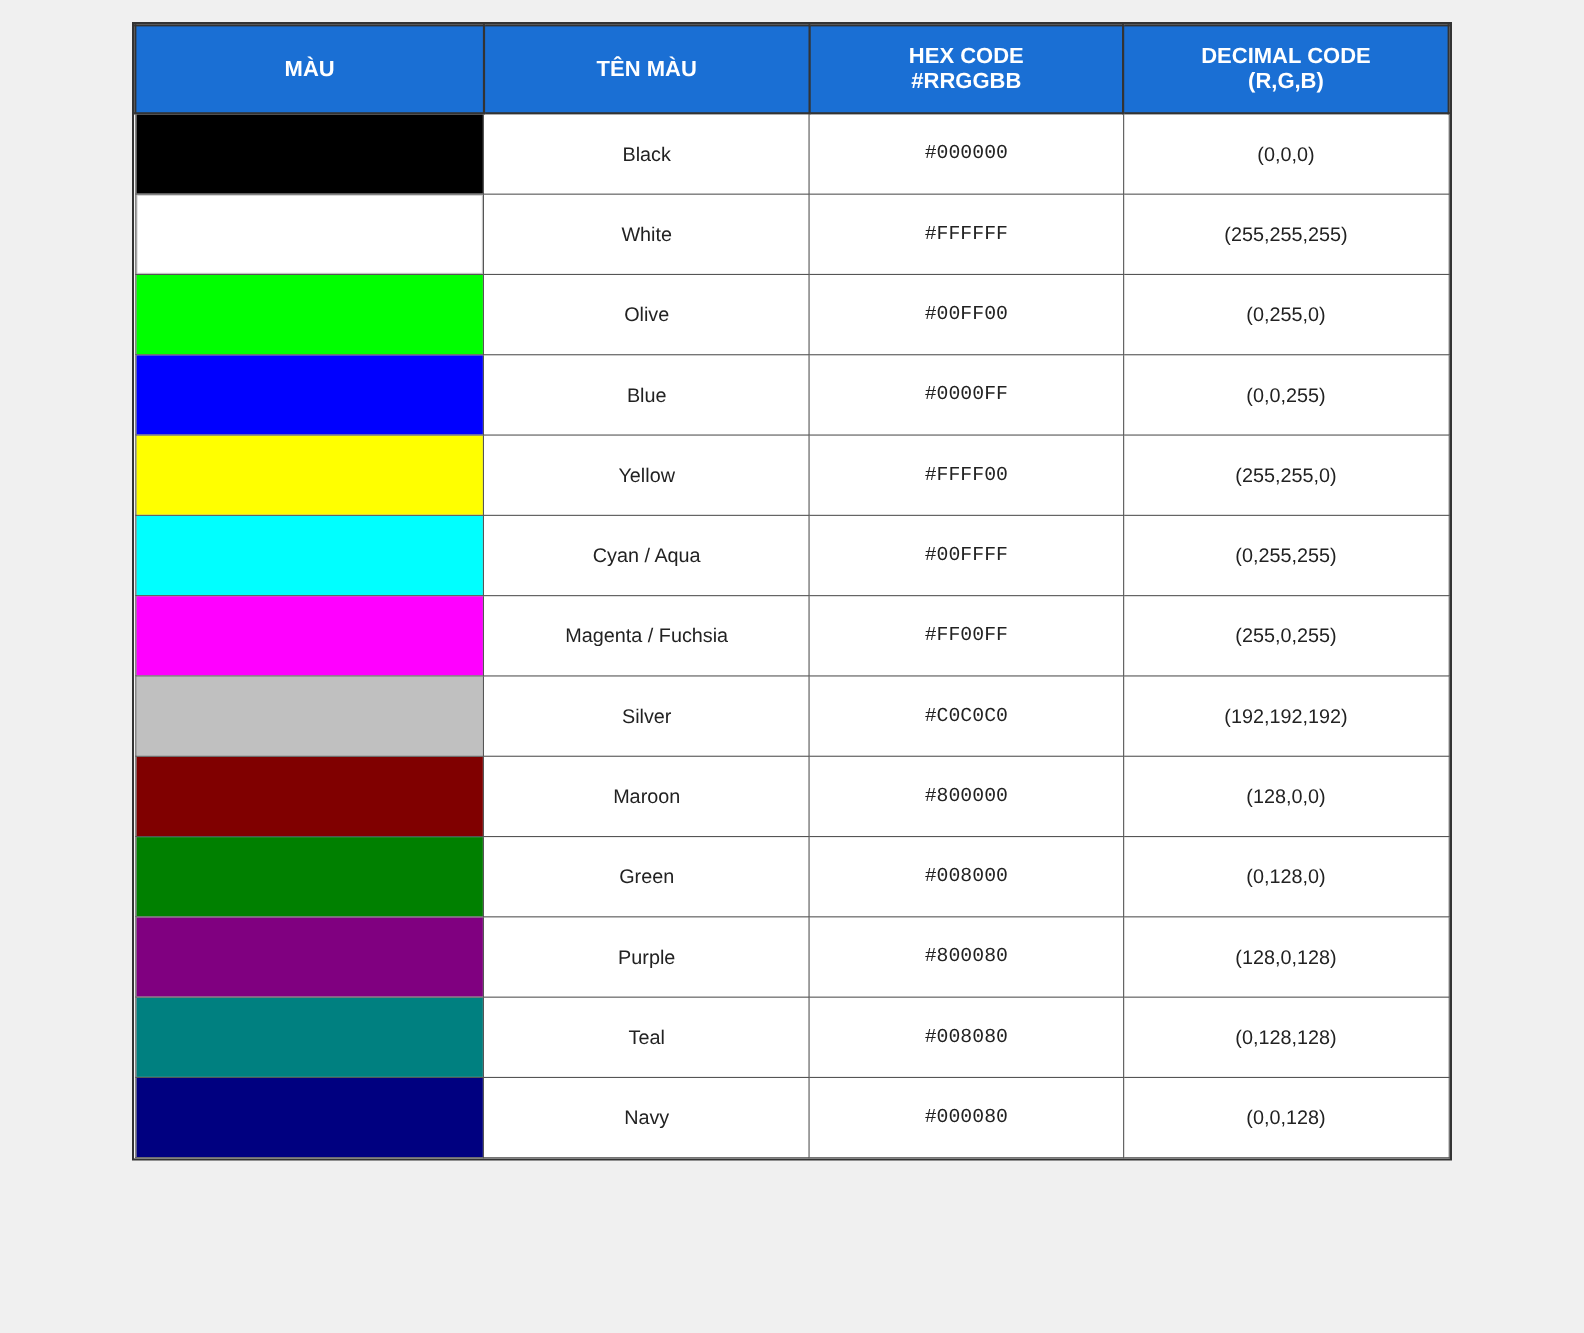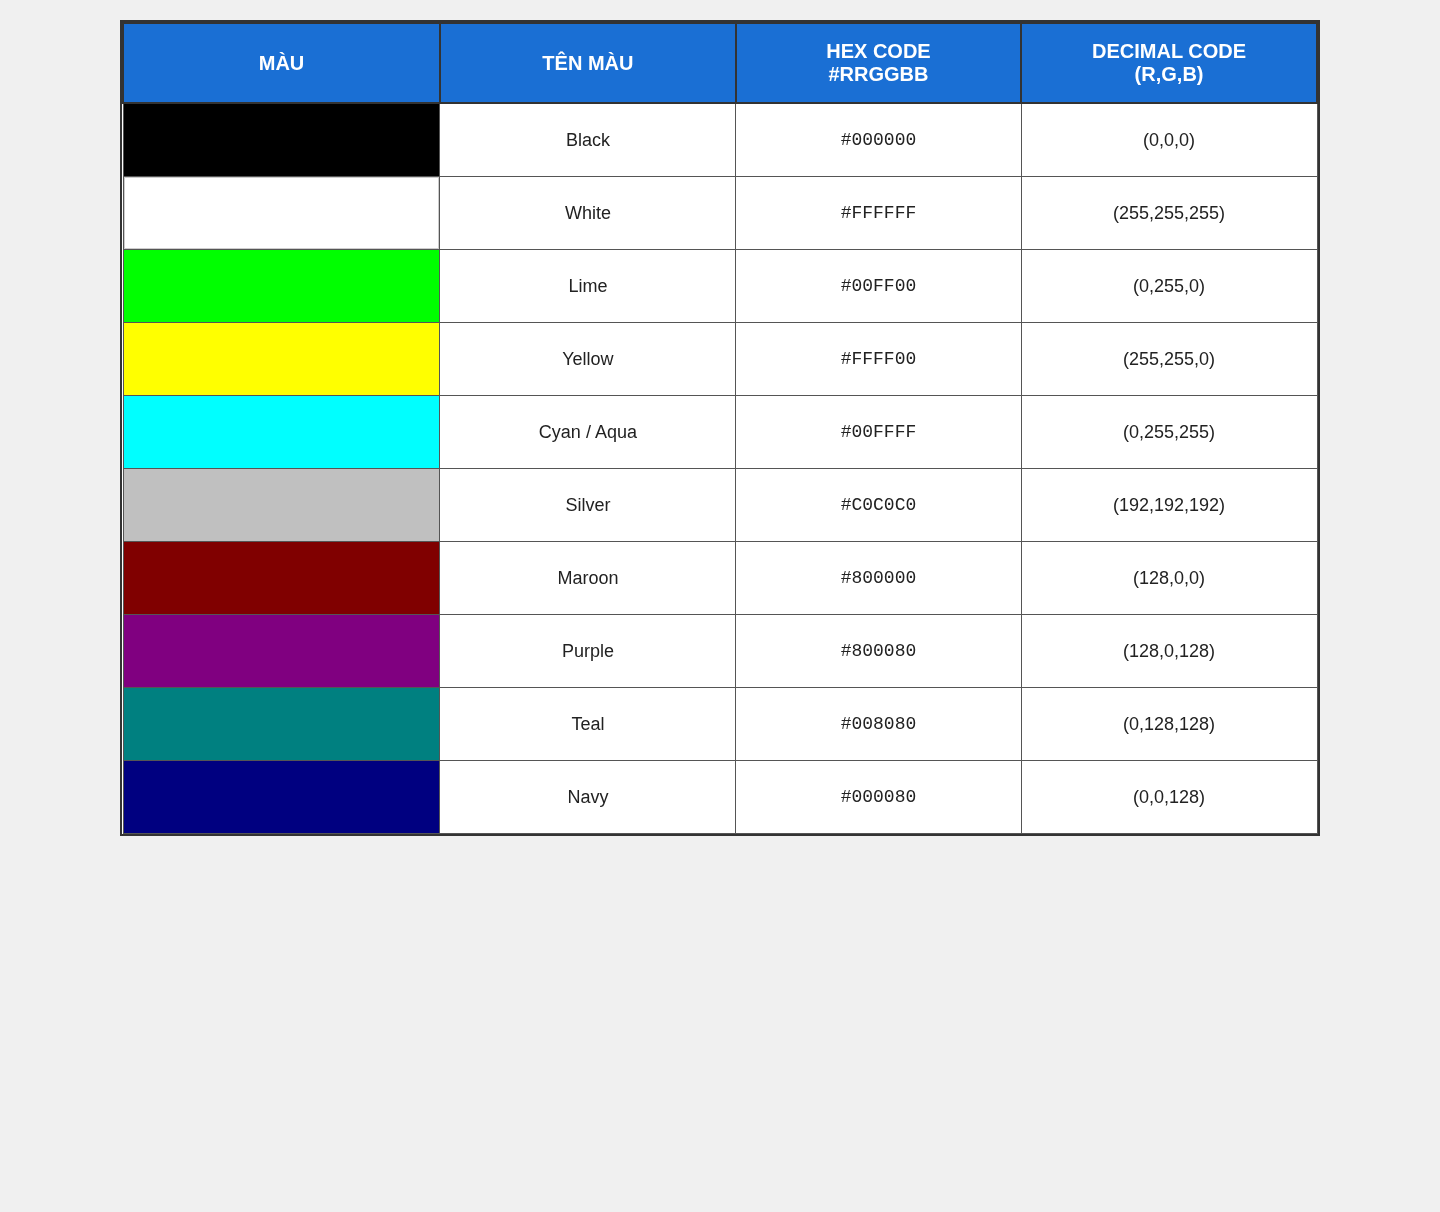--- a/index.html
+++ b/index.html
@@ -104,58 +104,82 @@
             <div class="color-swatch" style="background-color: rgb(255, 255, 255); border: 1px solid rgb(204, 204, 204);"></div>
           </td>
           <td class="name-cell">White</td>
           <td class="hex-cell">#FFFFFF</td>
           <td class="decimal-cell">(255,255,255)</td>
         </tr>
         <tr>
           <td class="color-cell">
             <div class="color-swatch" style="background-color: rgb(0, 255, 0);"></div>
           </td>
-          <td class="name-cell">Lime</td>
+          <td class="name-cell">Olive</td>
           <td class="hex-cell">#00FF00</td>
           <td class="decimal-cell">(0,255,0)</td>
+        </tr>
+        <tr>
+          <td class="color-cell">
+            <div class="color-swatch" style="background-color: rgb(0, 0, 255);"></div>
+          </td>
+          <td class="name-cell">Blue</td>
+          <td class="hex-cell">#0000FF</td>
+          <td class="decimal-cell">(0,0,255)</td>
         </tr>
         <tr>
           <td class="color-cell">
             <div class="color-swatch" style="background-color: rgb(255, 255, 0);"></div>
           </td>
           <td class="name-cell">Yellow</td>
           <td class="hex-cell">#FFFF00</td>
           <td class="decimal-cell">(255,255,0)</td>
         </tr>
         <tr>
           <td class="color-cell">
             <div class="color-swatch" style="background-color: rgb(0, 255, 255);"></div>
           </td>
           <td class="name-cell">Cyan / Aqua</td>
           <td class="hex-cell">#00FFFF</td>
           <td class="decimal-cell">(0,255,255)</td>
         </tr>
         <tr>
           <td class="color-cell">
+            <div class="color-swatch" style="background-color: rgb(255, 0, 255);"></div>
+          </td>
+          <td class="name-cell">Magenta / Fuchsia</td>
+          <td class="hex-cell">#FF00FF</td>
+          <td class="decimal-cell">(255,0,255)</td>
+        </tr>
+        <tr>
+          <td class="color-cell">
             <div class="color-swatch" style="background-color: rgb(192, 192, 192);"></div>
           </td>
           <td class="name-cell">Silver</td>
           <td class="hex-cell">#C0C0C0</td>
           <td class="decimal-cell">(192,192,192)</td>
         </tr>
         <tr>
           <td class="color-cell">
             <div class="color-swatch" style="background-color: rgb(128, 0, 0);"></div>
           </td>
           <td class="name-cell">Maroon</td>
           <td class="hex-cell">#800000</td>
           <td class="decimal-cell">(128,0,0)</td>
         </tr>
         <tr>
           <td class="color-cell">
+            <div class="color-swatch" style="background-color: rgb(0, 128, 0);"></div>
+          </td>
+          <td class="name-cell">Green</td>
+          <td class="hex-cell">#008000</td>
+          <td class="decimal-cell">(0,128,0)</td>
+        </tr>
+        <tr>
+          <td class="color-cell">
             <div class="color-swatch" style="background-color: rgb(128, 0, 128);"></div>
           </td>
           <td class="name-cell">Purple</td>
           <td class="hex-cell">#800080</td>
           <td class="decimal-cell">(128,0,128)</td>
         </tr>
         <tr>
           <td class="color-cell">
             <div class="color-swatch" style="background-color: rgb(0, 128, 128);"></div>
           </td>

